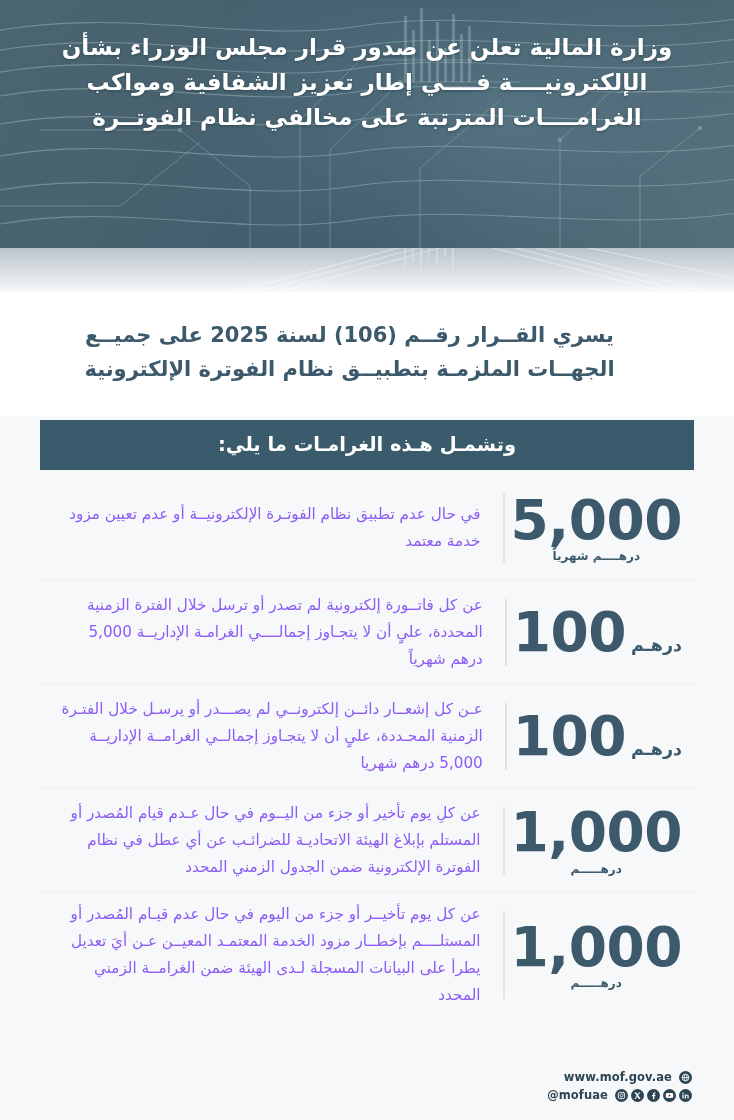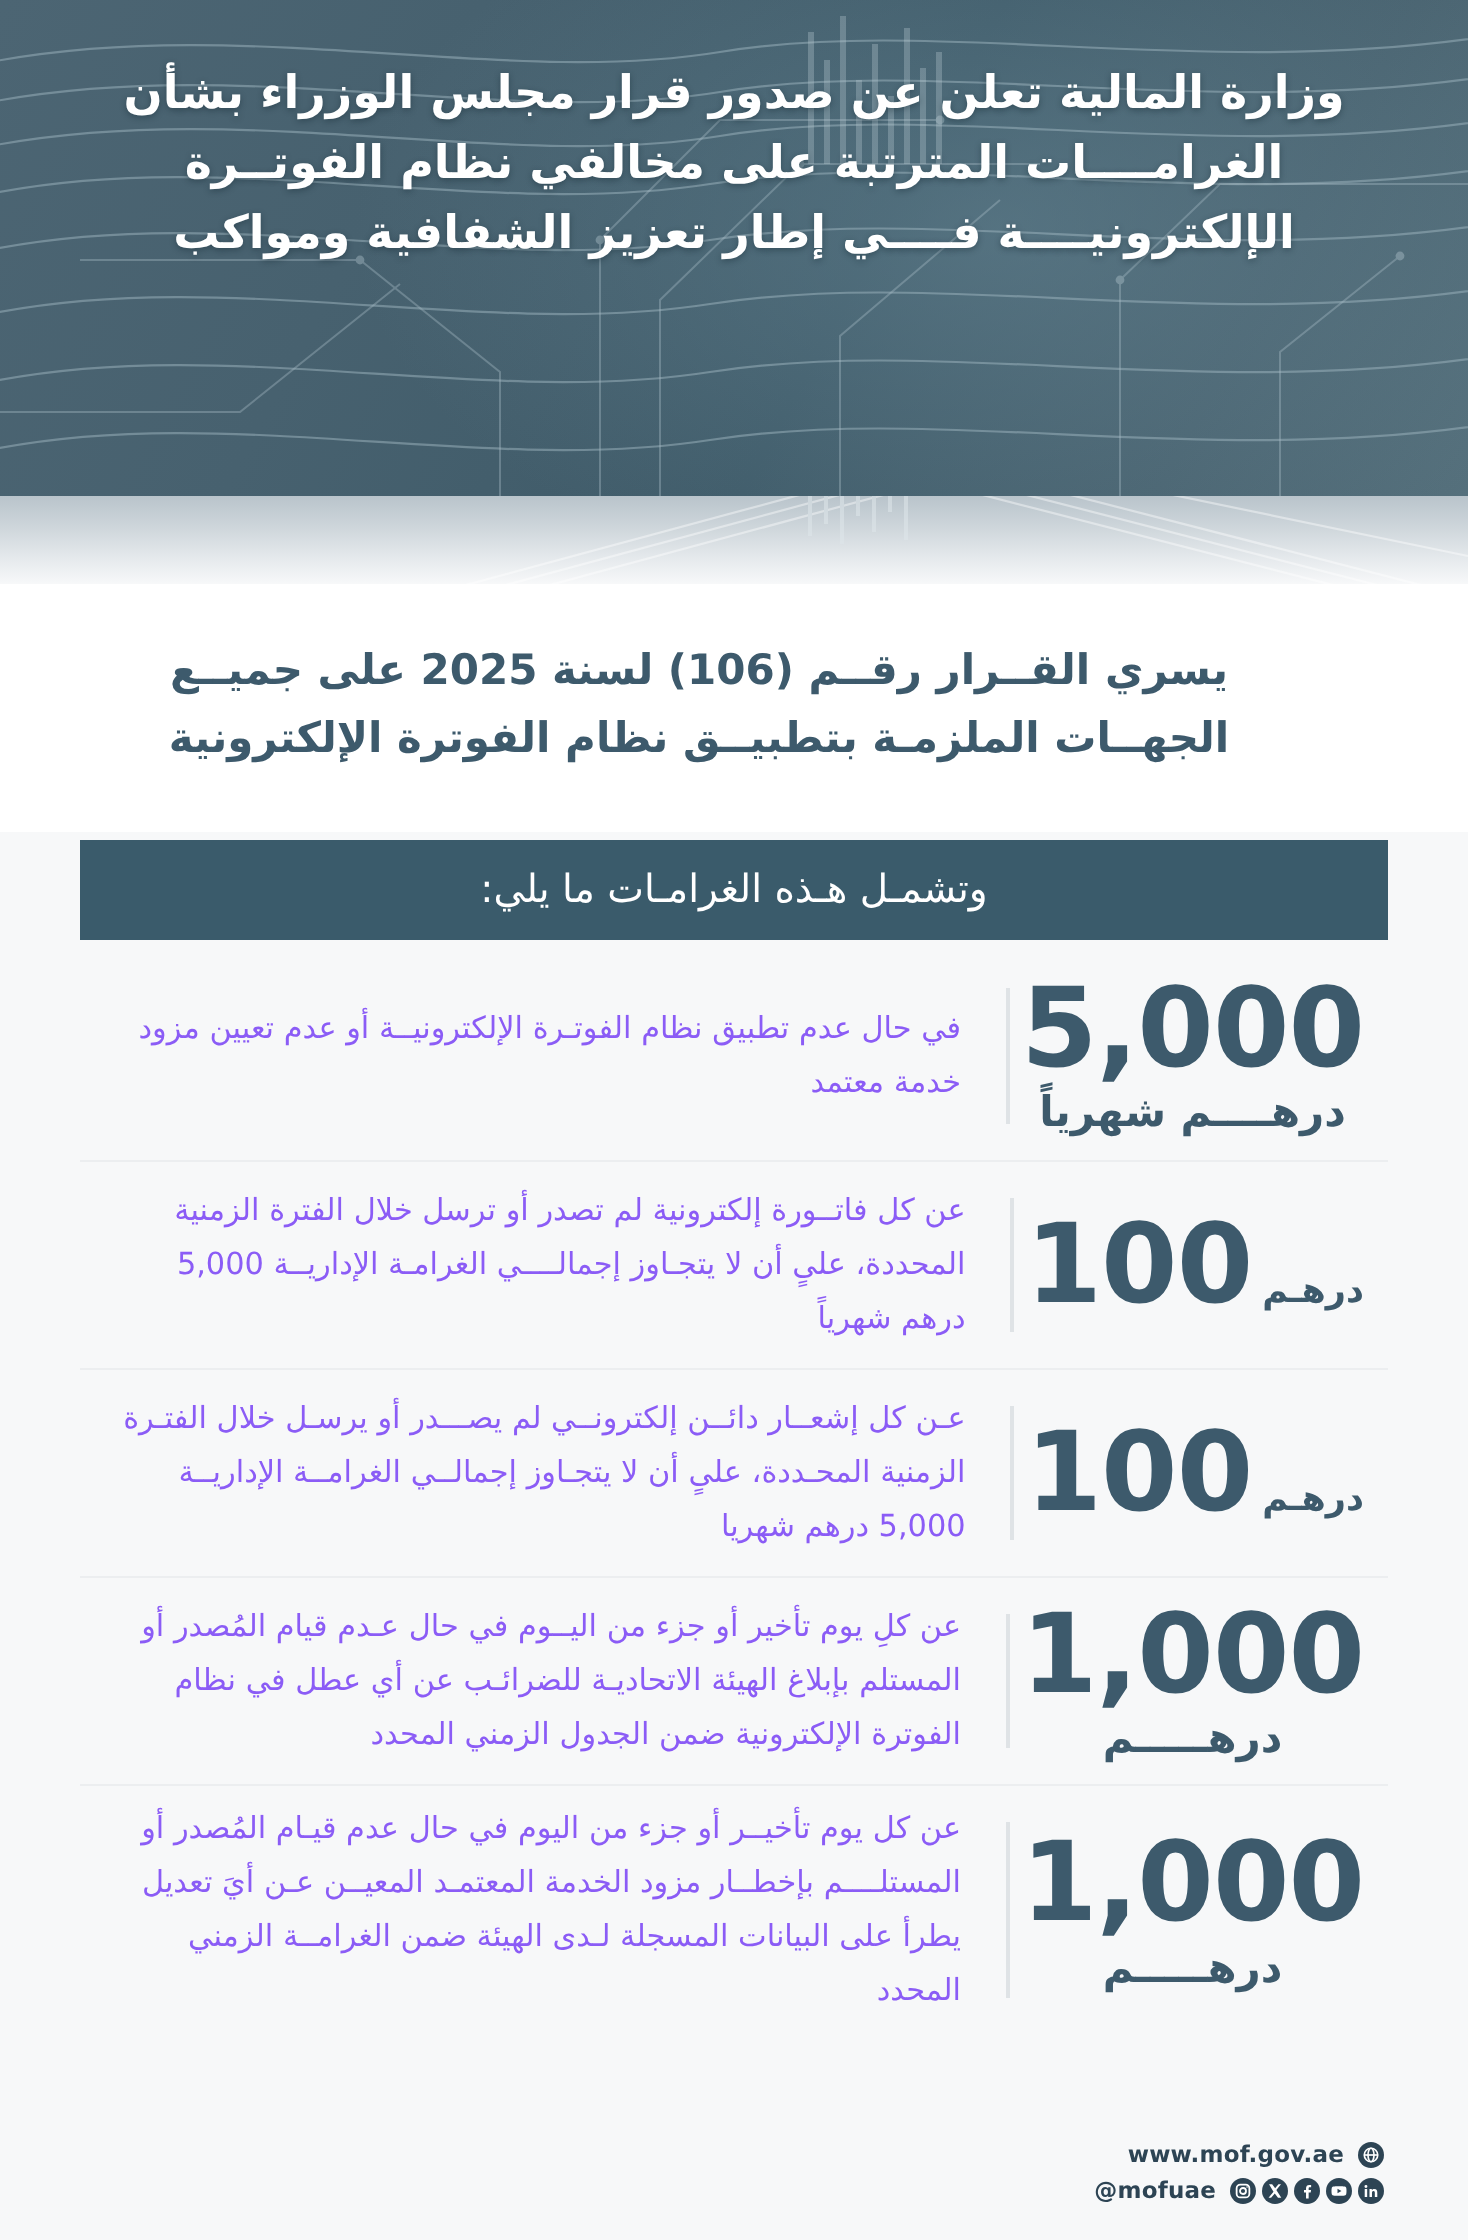--- a/index.html
+++ b/index.html
@@ -64,21 +64,21 @@
   .subtitle span { display:block; white-space:nowrap; }
 
   
   .section-bar-wrap { background:#f7f8f9; padding:4px 0 0 0; }
   .section-bar {
     margin:0 40px;
     background:#3a5b6b;
     color:#ffffff;
     text-align:center;
     font-size:19.5px;
-    font-weight:normal;
+    font-weight:bold;
     padding:13px 10px 14px 10px;
     letter-spacing:.2px;
   }
 
   
   .rows { padding:6px 40px 0 40px; }
   .row {
     display:flex;
     align-items:center;
     min-height:104px;
@@ -102,21 +102,21 @@
     unicode-bidi:isolate;
     color:#3d5a6c;
   }
   .amount-unit {
     font-size:17.5px;
     font-weight:bold;
     line-height:1.25;
     color:#3d5a6c;
     white-space:nowrap;
   }
-  .amount-stacked .amount-unit { display:block; margin-top:1px; font-size:21px; }
+  .amount-stacked .amount-unit { display:block; margin-top:1px; font-size:12px; }
 
   .vline {
     flex:0 0 2px;
     align-self:stretch;
     background:#dfe3e6;
     margin:10px 0;
   }
 
   .desc {
     flex:1 1 auto;
@@ -204,22 +204,22 @@
       <rect x="436" y="22" width="3" height="60"></rect>
       <rect x="444" y="48" width="3" height="34"></rect>
       <rect x="452" y="14" width="3" height="68"></rect>
       <rect x="460" y="34" width="3" height="48"></rect>
       <rect x="468" y="26" width="3" height="56"></rect>
     </g>
   </svg>
 
   <div class="header-title">
     <span>وزارة المالية تعلن عن صدور قرار مجلس الوزراء بشأن</span>
+    <span>الإلكترونيــــة فــــي إطار تعزيز الشفافية ومواكب</span>
     <span>الغرامــــات المترتبة على مخالفي نظام الفوتــرة</span>
-    <span>الإلكترونيــــة فــــي إطار تعزيز الشفافية ومواكب</span>
   </div>
 </div>
 
 <div class="band">
   <svg class="band-lines" viewBox="0 0 734 44" preserveAspectRatio="none">
     <g fill="none" stroke="#ffffff" stroke-width="1.1" opacity=".75">
       <path d="M220,48 L420,-6"></path>
         <path d="M240,48 L440,-6"></path>
         <path d="M262,48 L462,-6"></path>
       <path d="M470,-6 L680,48"></path>

